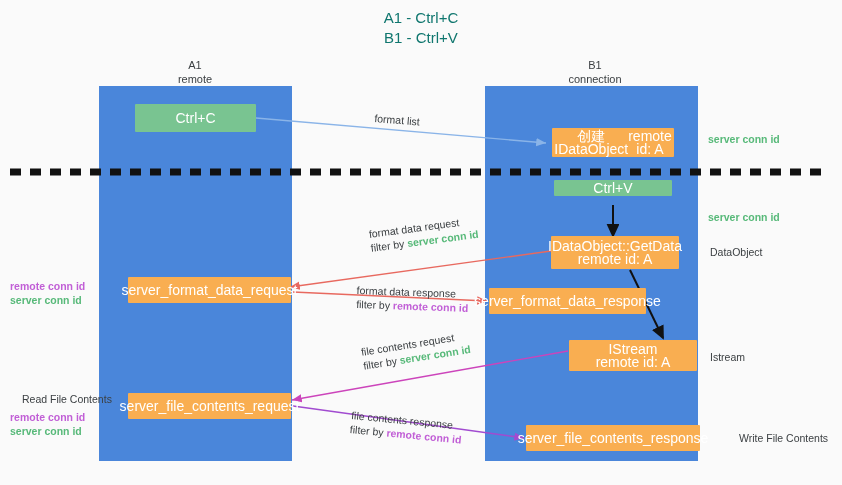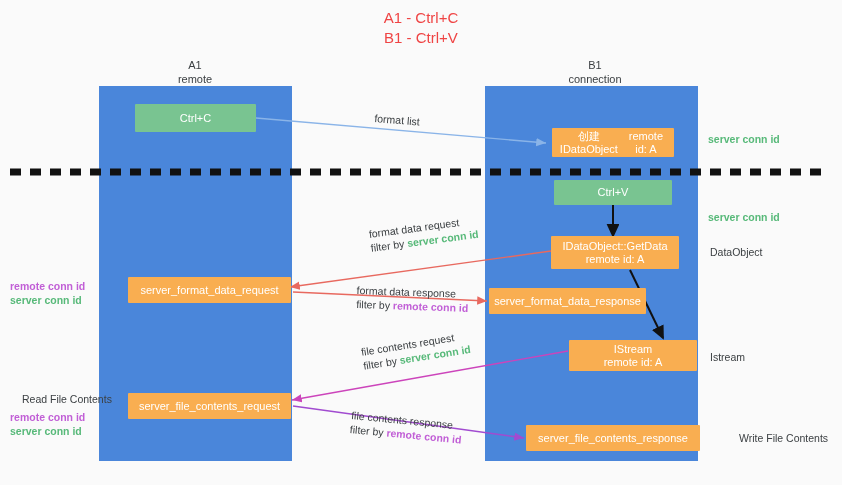--- a/index.html
+++ b/index.html
@@ -9,31 +9,31 @@
     font-family:"Liberation Sans","DejaVu Sans",sans-serif;
     overflow:hidden;
     position:relative;
     color:#444;
   }
   #stage{position:absolute;left:0;top:0;width:842px;height:485px;}
   svg.layer{position:absolute;left:0;top:0;width:842px;height:485px;pointer-events:none;}
 
   .title{
     position:absolute;left:0;top:8px;width:842px;text-align:center;
-    font-size:15px;line-height:20px;color:#ef4444;
+    font-size:15px;line-height:20px;color:#0f766e;
   }
   .col-head{
     position:absolute;text-align:center;font-size:11px;line-height:14px;color:#3c4043;
   }
   .col{
     position:absolute;background:#4a86da;
   }
   .node{
     position:absolute;display:flex;align-items:center;justify-content:center;
-    text-align:center;color:#ffffff;font-size:11px;line-height:13px;
+    text-align:center;color:#ffffff;font-size:14px;line-height:13px;
     border-radius:1px;box-sizing:border-box;padding:2px 4px;
   }
   .node.green{background:#79c491;}
   .node.orange{background:#f9ae51;}
 
   .edge-label{
     position:absolute;font-size:10.5px;line-height:14px;color:#3c4043;white-space:nowrap;
   }
   .edge-label.rot{transform-origin:left top;}
   .tok-server{color:#57b979;font-weight:bold;}
@@ -105,21 +105,21 @@
 
   <div class="node green" style="left:135px;top:104px;width:121px;height:28px;">
     <span>Ctrl+C</span>
   </div>
 
   <div class="node orange" style="left:552px;top:128px;width:122px;height:29px;">
     <span>创建IDataObject</span>
     <span>remote id: A</span>
   </div>
 
-  <div class="node green" style="left:554px;top:180px;width:118px;height:25px;">
+  <div class="node green" style="left:554px;top:180px;width:118px;height:16px;">
     <span>Ctrl+V</span>
   </div>
 
   <div class="node orange" style="left:551px;top:236px;width:128px;height:33px;flex-direction:column;">
     <span>IDataObject::GetData</span>
     <span>remote id: A</span>
   </div>
 
   <div class="node orange" style="left:128px;top:277px;width:163px;height:26px;justify-content:center;">
     <span>server_format_data_request</span>

